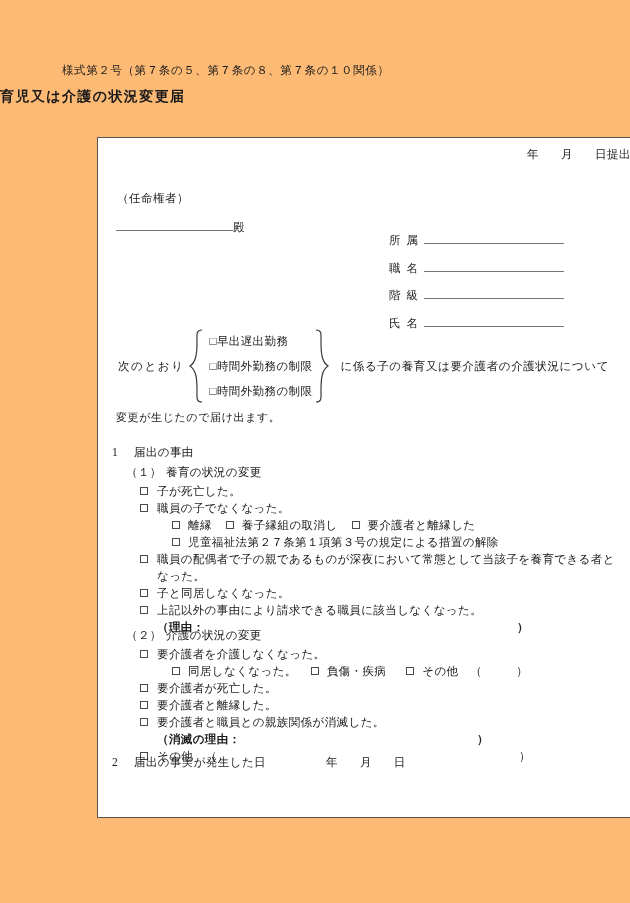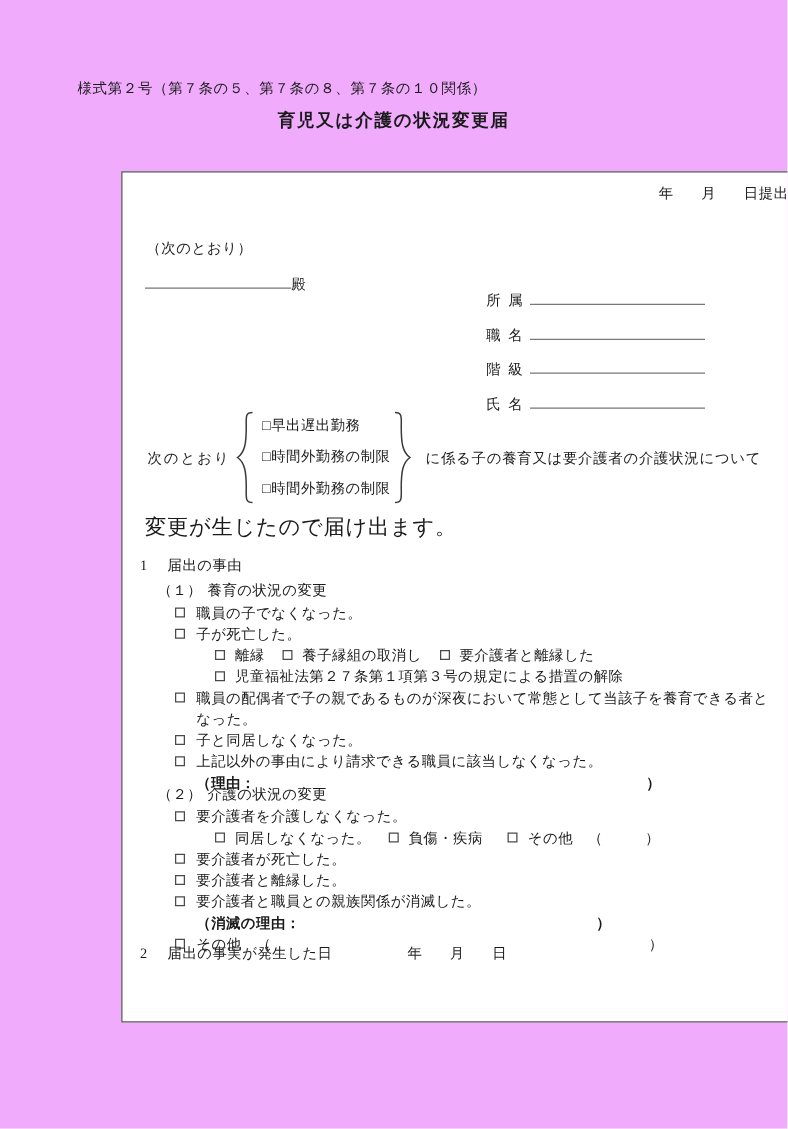--- a/index.html
+++ b/index.html
@@ -11,38 +11,38 @@
     width: 630px;
     height: 903px;
     position: relative;
     font-family: "Liberation Serif", "DejaVu Serif", serif;
     color: #1a1a1a;
     -webkit-font-smoothing: antialiased;
   }
   .page {
     position: absolute;
     inset: 0;
-    background: #f0abfc;
+    background: #fdba74;
   }
 
   
   .form-code {
     position: absolute;
     left: 62px;
     top: 63px;
     font-size: 11.5px;
     letter-spacing: 0.6px;
     white-space: nowrap;
   }
   .doc-title {
     position: absolute;
     left: 0;
     right: 0;
     top: 88px;
-    text-align: center;
+    text-align: left;
     font-size: 14px;
     font-weight: bold;
     letter-spacing: 1.4px;
   }
 
   
   .form-box {
     position: absolute;
     left: 97px;
     top: 117px;
@@ -141,21 +141,21 @@
   }
   .brace-tail {
     white-space: nowrap;
     letter-spacing: 0.6px;
     padding-left: 10px;
   }
   .brace-after {
     position: absolute;
     left: 18px;
     top: 272px;
-    font-size: 17px;
+    font-size: 11px;
     letter-spacing: 0.6px;
   }
 
   
   .section {
     position: absolute;
     font-size: 11.5px;
     letter-spacing: 0.4px;
     white-space: nowrap;
   }
@@ -225,21 +225,21 @@
 
   <div class="form-code">様式第２号（第７条の５、第７条の８、第７条の１０関係）</div>
   <div class="doc-title">育児又は介護の状況変更届</div>
 
   <div class="form-box">
 
     <div class="submit-date">
       <span>年</span><span class="sp-wide"></span><span>月</span><span class="sp-wide"></span><span>日提出</span>
     </div>
 
-    <div class="appointer-label">（次のとおり）</div>
+    <div class="appointer-label">（任命権者）</div>
     <div class="appointer-line"><span class="blank-rule rule-appointer"></span><span>殿</span></div>
 
     <div class="applicant">
       <span class="applicant-row"><span class="lbl">所属</span><span class="blank-rule rule-field"></span></span>
       <span class="applicant-row"><span class="lbl">職名</span><span class="blank-rule rule-field"></span></span>
       <span class="applicant-row"><span class="lbl">階級</span><span class="blank-rule rule-field"></span></span>
       <span class="applicant-row"><span class="lbl">氏名</span><span class="blank-rule rule-field"></span></span>
     </div>
 
     <div class="brace-block">
@@ -265,24 +265,24 @@
     <div class="section sec1-head">
       <span class="num">1</span><span>届出の事由</span>
     </div>
 
     <div class="section item-1">
       <span class="pnum">（１）</span><span>養育の状況の変更</span>
     </div>
 
     <div class="list list-1">
       <div class="li">
+        <span class="box-gl"></span><span>子が死亡した。</span>
+      </div>
+      <div class="li">
         <span class="box-gl"></span><span>職員の子でなくなった。</span>
-      </div>
-      <div class="li">
-        <span class="box-gl"></span><span>子が死亡した。</span>
       </div>
       <div class="li-sub">
         <span class="box-gl"></span><span>離縁</span><span class="gap-lg"></span><span class="box-gl"></span><span>養子縁組の取消し</span><span class="gap-lg"></span><span class="box-gl"></span><span>要介護者と離縁した</span>
       </div>
       <div class="li-sub">
         <span class="box-gl"></span><span>児童福祉法第２７条第１項第３号の規定による措置の解除</span>
       </div>
       <div class="li wrap">
         <span class="box-gl"></span><span>職員の配偶者で子の親であるものが深夜において常態として当該子を養育できる者と</span><span class="cont-indent">なった。</span>
       </div>

